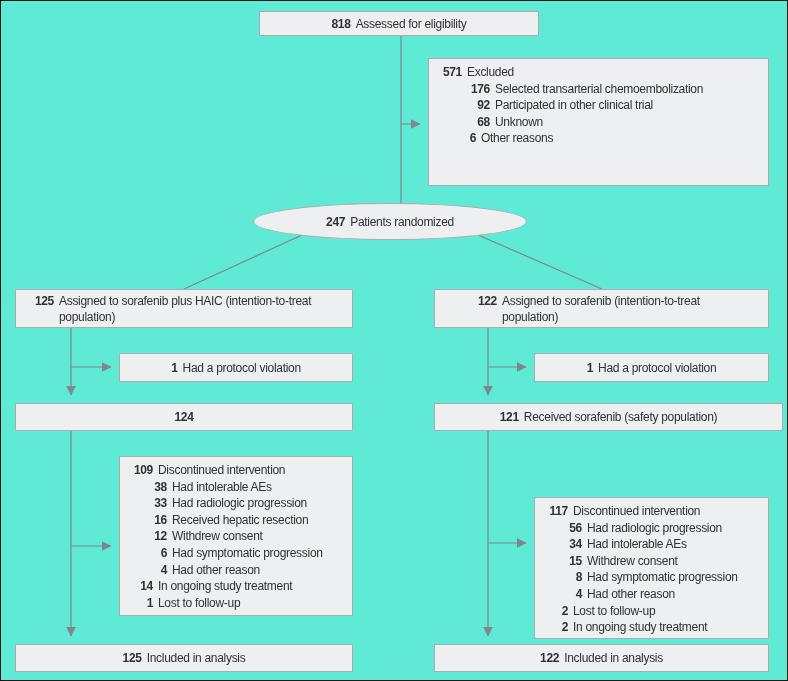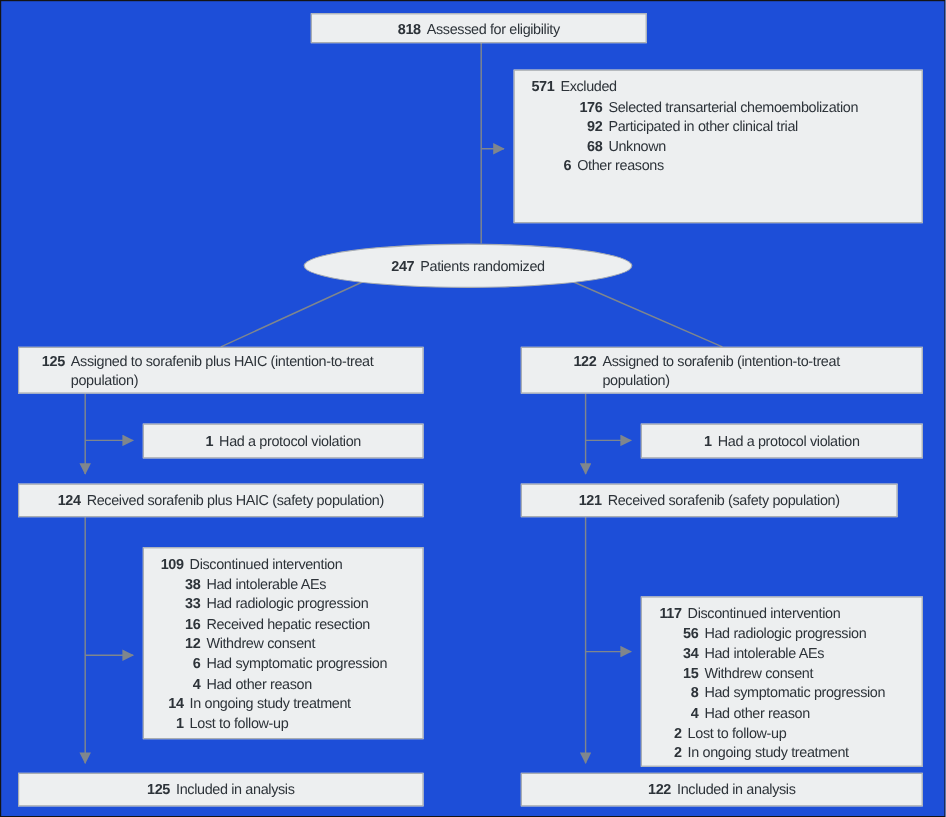--- a/index.html
+++ b/index.html
@@ -3,37 +3,37 @@
 <meta charset="utf-8">
 <style>
   :root{
     --box-fill:#edeff0;
     --box-border:#a8adb2;
     --line:#7f868d;
     --text:#2d3339;
   }
   html,body{margin:0;padding:0;background:#fff;}
   .stage{
-    position:relative;width:788px;height:681px;background:#1d4ed8;
+    position:relative;width:788px;height:681px;background:#5eead4;
     border:1px solid #141414;box-sizing:border-box;
     font-family:"Liberation Sans",sans-serif;color:var(--text);
     font-size:12px;letter-spacing:-0.3px;overflow:hidden;
   }
   .box{
     position:absolute;background:var(--box-fill);
     border:1px solid var(--box-border);box-sizing:border-box;
   }
   .center{display:flex;align-items:center;justify-content:center;gap:5px;text-align:center;}
   .num{font-weight:bold;}
   .rows{padding:5px 6px 16px 7px;}
   .row{display:flex;line-height:16.6px;}
   .row .num{width:26px;text-align:right;flex:none;}
   .row .txt{margin-left:5px;white-space:nowrap;}
   .lvl1{margin-left:14px;}
-  .lvl2{margin-left:40px;}
+  .lvl2{margin-left:28px;}
   .hang{display:flex;line-height:15.5px;align-items:flex-start;padding-top:4px;}
   .hang .num{width:26px;text-align:right;flex:none;}
   .hang .txt{margin-left:5px;white-space:pre-line;}
   .ellipse{border-radius:50%;}
   svg.wires{position:absolute;left:0;top:0;pointer-events:none;}
 </style>
 </head>
 <body>
 
 <div class="stage">
@@ -115,24 +115,23 @@
     <span>Had a protocol violation</span>
   </div>
 
   <div class="box center" style="left:533px;top:352px;width:235px;height:29px;">
     <span class="num">1</span>
     <span>Had a protocol violation</span>
   </div>
 
   <div class="box center" style="left:14px;top:402px;width:338px;height:28px;">
     <span class="num">124</span>
-    <span>Received sorafenib plus HAIC (safety population)</span>
-  </div>
-
-  <div class="box center" style="left:433px;top:402px;width:314px;height:28px;">
+  </div>
+
+  <div class="box center" style="left:433px;top:402px;width:349px;height:28px;">
     <span class="num">121</span>
     <span>Received sorafenib (safety population)</span>
   </div>
 
   <div class="box rows" style="left:118px;top:455px;width:234px;height:160px;">
       <div class="row lvl0">
         <span class="num">109</span>
         <span class="txt">Discontinued intervention</span>
       </div>
       <div class="row lvl1">

